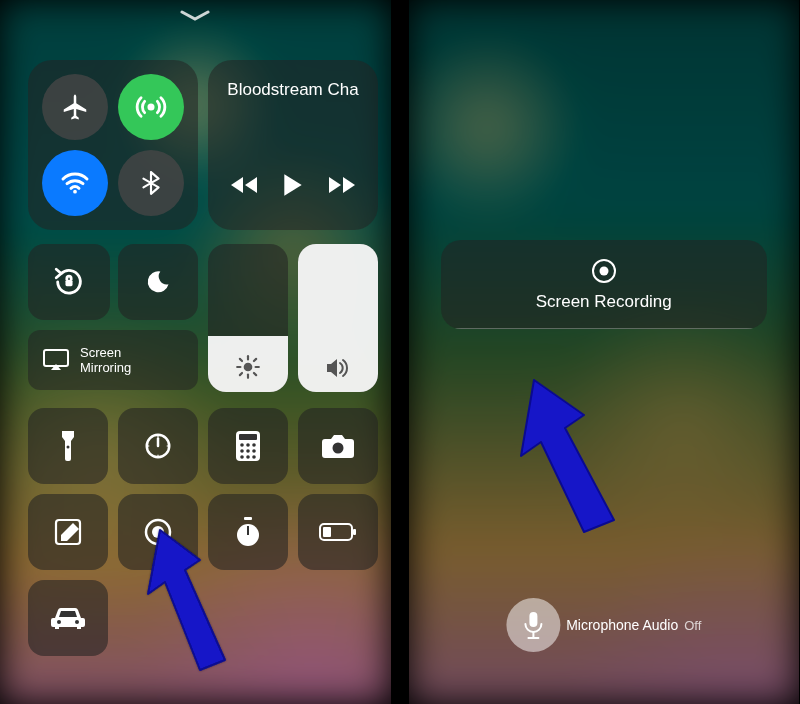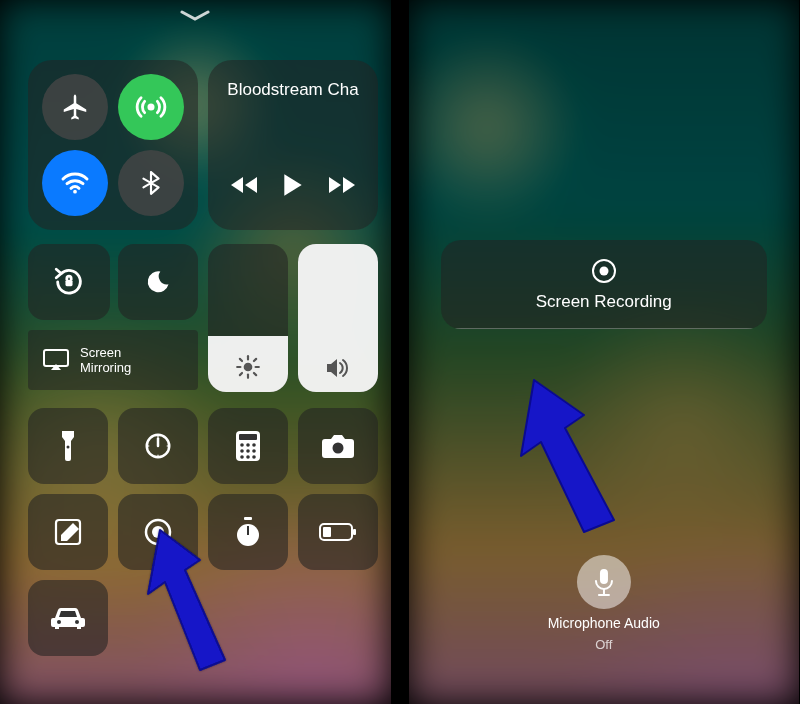--- a/index.html
+++ b/index.html
@@ -15,21 +15,21 @@
       linear-gradient(180deg,#0a5a58 0%,#0c6e6c 30%,#5a7c44 55%,#caa060 80%,#b97e9c 100%);
   }
   .bg2{background:
       radial-gradient(140px 140px at 20% 18%,rgba(255,240,170,.55),transparent 70%),
       radial-gradient(180px 180px at 70% 60%,rgba(255,210,130,.4),transparent 70%),
       radial-gradient(260px 260px at 85% 100%,rgba(220,150,210,.45),transparent 70%),
       linear-gradient(180deg,#0a5a58 0%,#0e7471 28%,#4a7a4a 50%,#d1aa68 78%,#c189a8 100%);
   }
   .dimmer{position:absolute;inset:0;background:rgba(0,0,0,.35)}
   
-  .panel{background:rgba(35,35,35,.55);border-radius:4px;position:absolute}
+  .panel{background:rgba(35,35,35,.55);border-radius:12px;position:absolute}
   .tile{background:rgba(35,35,35,.58);border-radius:16px;position:absolute;display:flex;align-items:center;justify-content:center}
   svg{display:block}
   .label{color:#fff;font-size:13px;line-height:15px}
   .caret{position:absolute;left:50%;top:10px;transform:translateX(-50%);color:rgba(255,255,255,.7)}
 
   
   
   #conn{left:28px;top:60px;width:170px;height:170px;border-radius:24px}
   .conn-btn{position:absolute;width:66px;height:66px;border-radius:50%;display:flex;align-items:center;justify-content:center}
   .cb-tl{left:14px;top:14px;background:rgba(70,70,70,.8)}
@@ -72,21 +72,21 @@
   #t-low{left:298px;top:494px}
   
   #t-car{left:28px;top:580px}
 
   
   .sheet{position:absolute;left:32px;right:32px;top:240px;border-radius:20px;background:rgba(35,35,35,.55);overflow:hidden}
   .sheet .hdr{display:flex;flex-direction:column;align-items:center;gap:8px;padding:18px 0 16px;color:#fff;font-size:17px}
   .sheet .sep{height:1px;background:rgba(255,255,255,.28)}
   .sheet .action{color:#fff;font-size:18px;text-align:center;padding:22px 0}
 
-  .mic{position:absolute;left:50%;bottom:52px;transform:translateX(-50%);display:flex;flex-direction:column;align-items:center;gap:6px;color:#fff}
+  .mic{position:absolute;left:50%;bottom:52px;transform:translateX(-50%);display:flex;align-items:center;gap:6px;color:#fff}
   .mic .circle{width:54px;height:54px;border-radius:50%;background:rgba(255,255,255,.5);display:flex;align-items:center;justify-content:center}
   .mic .sub{font-size:13px;color:rgba(255,255,255,.75)}
 
   
   .arrow{position:absolute;pointer-events:none}
 </style>
 </head>
 <body>
 
 <div class="stage">

